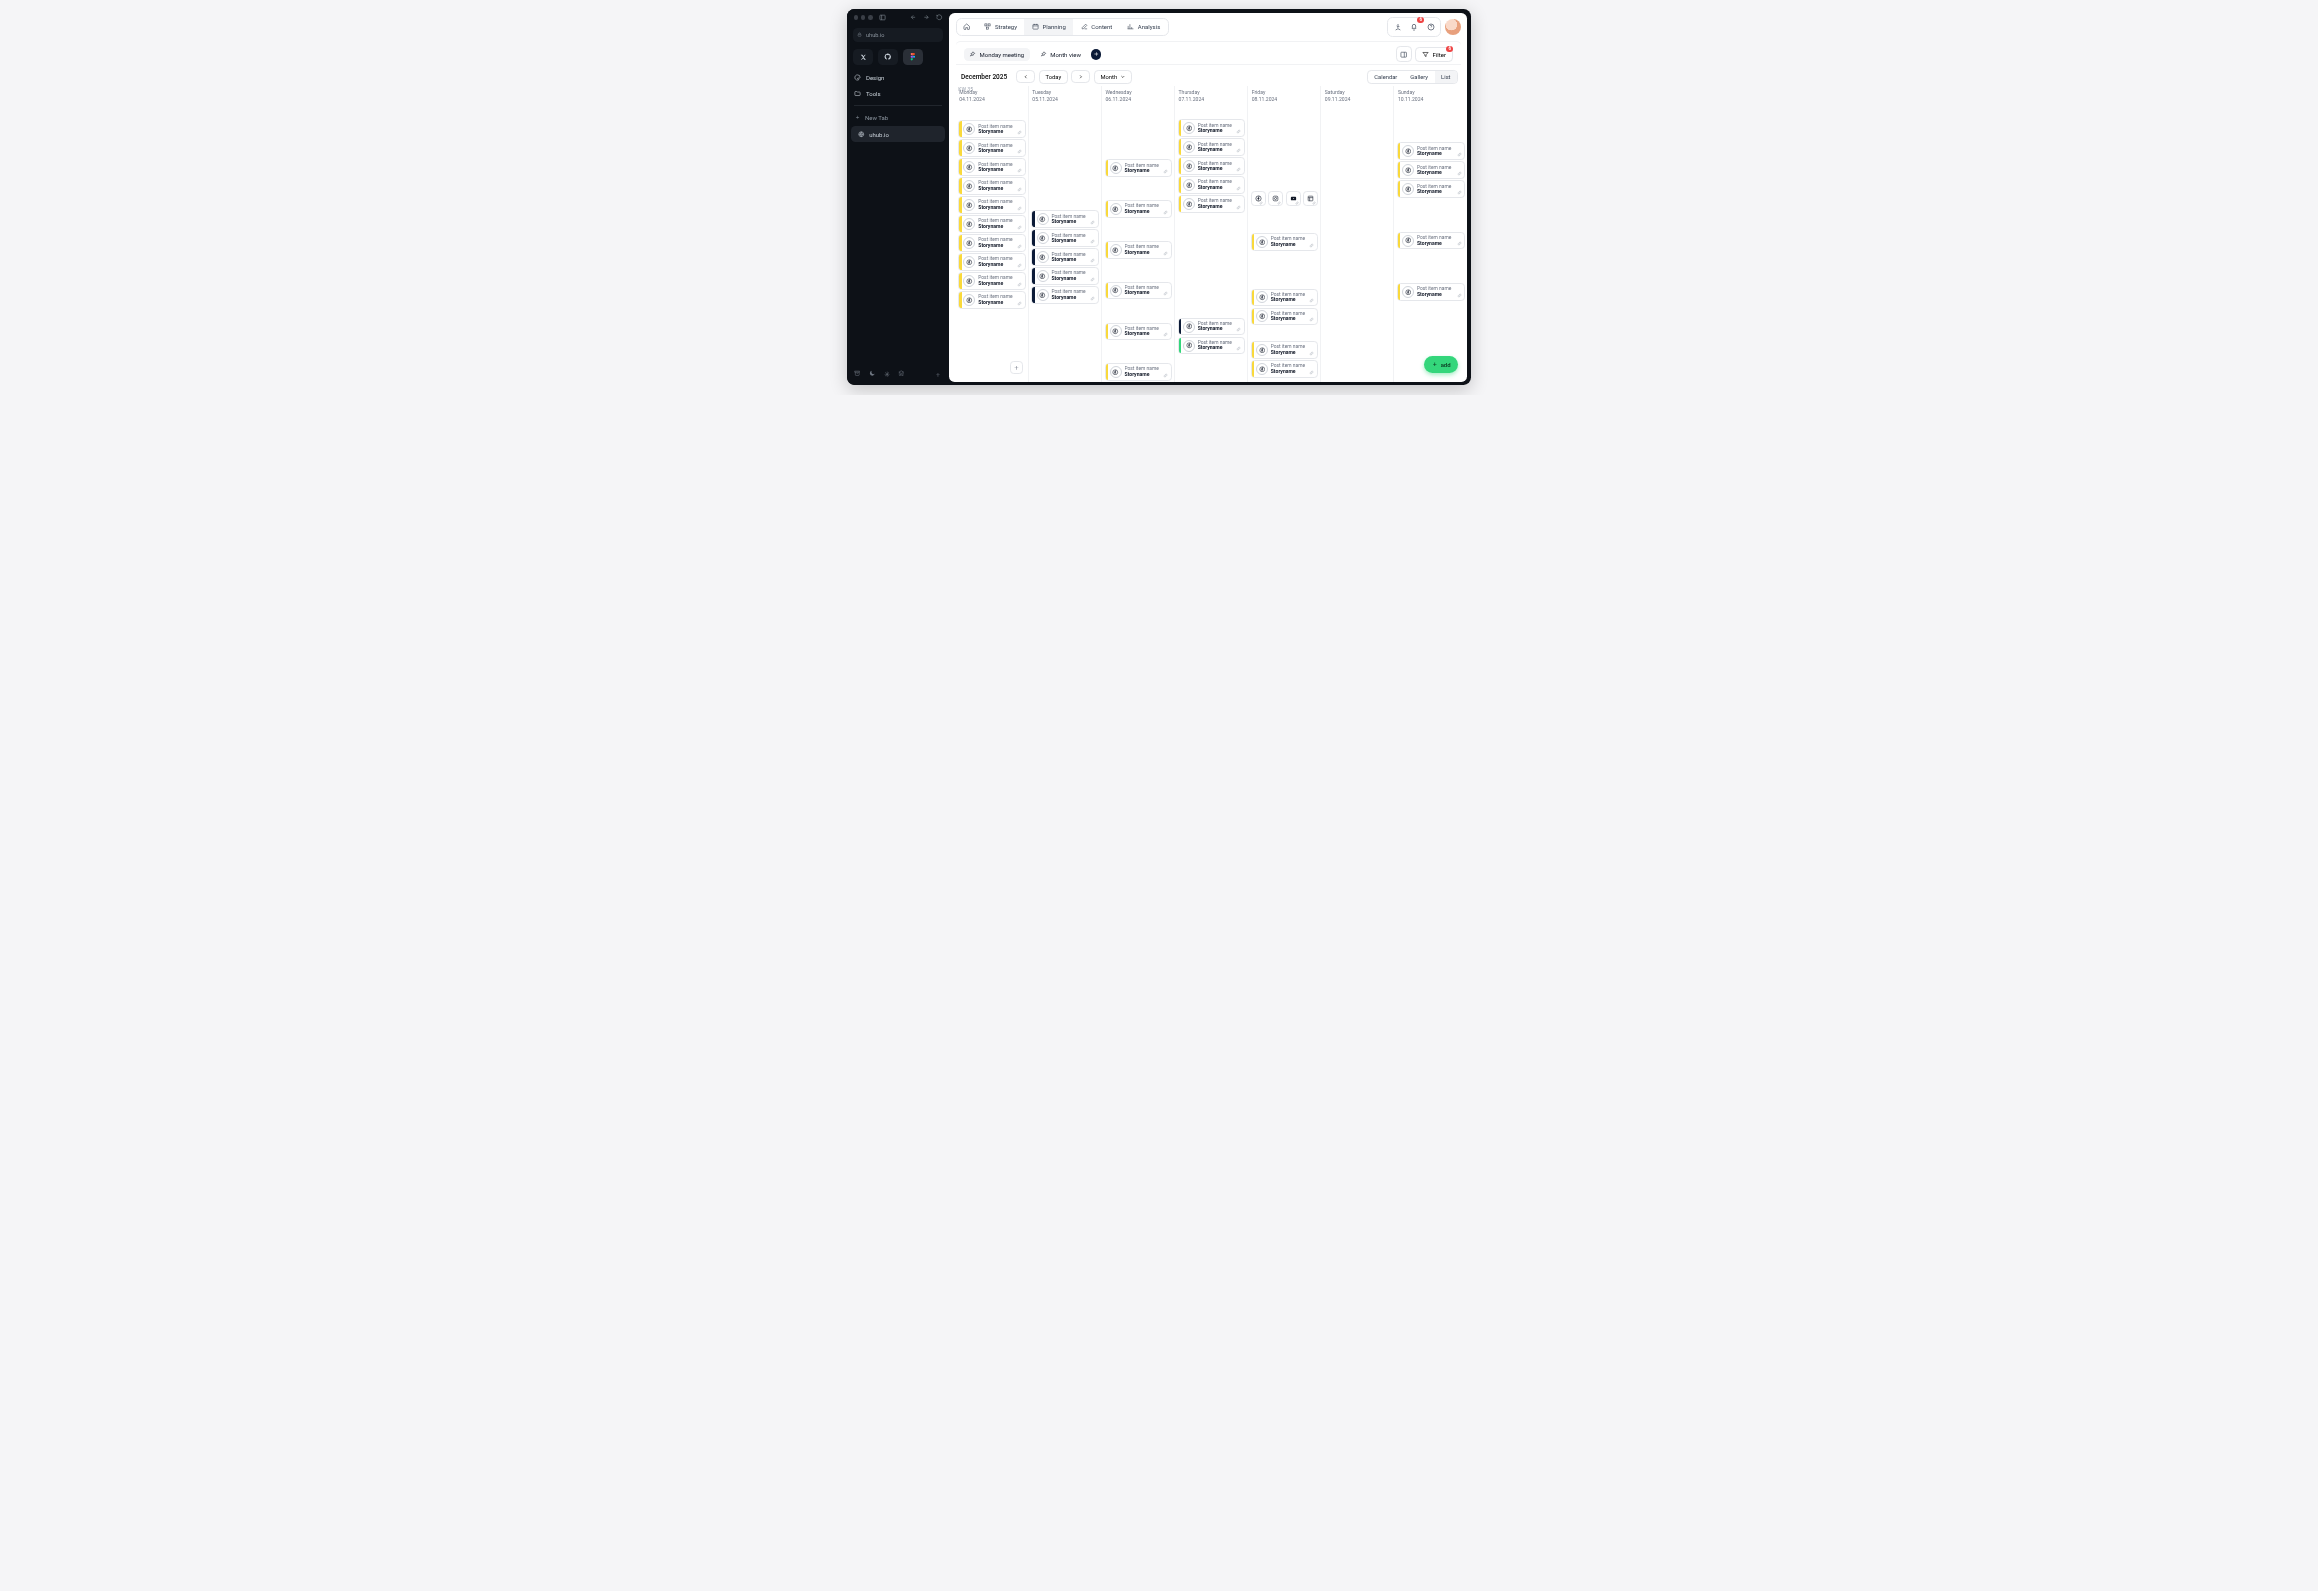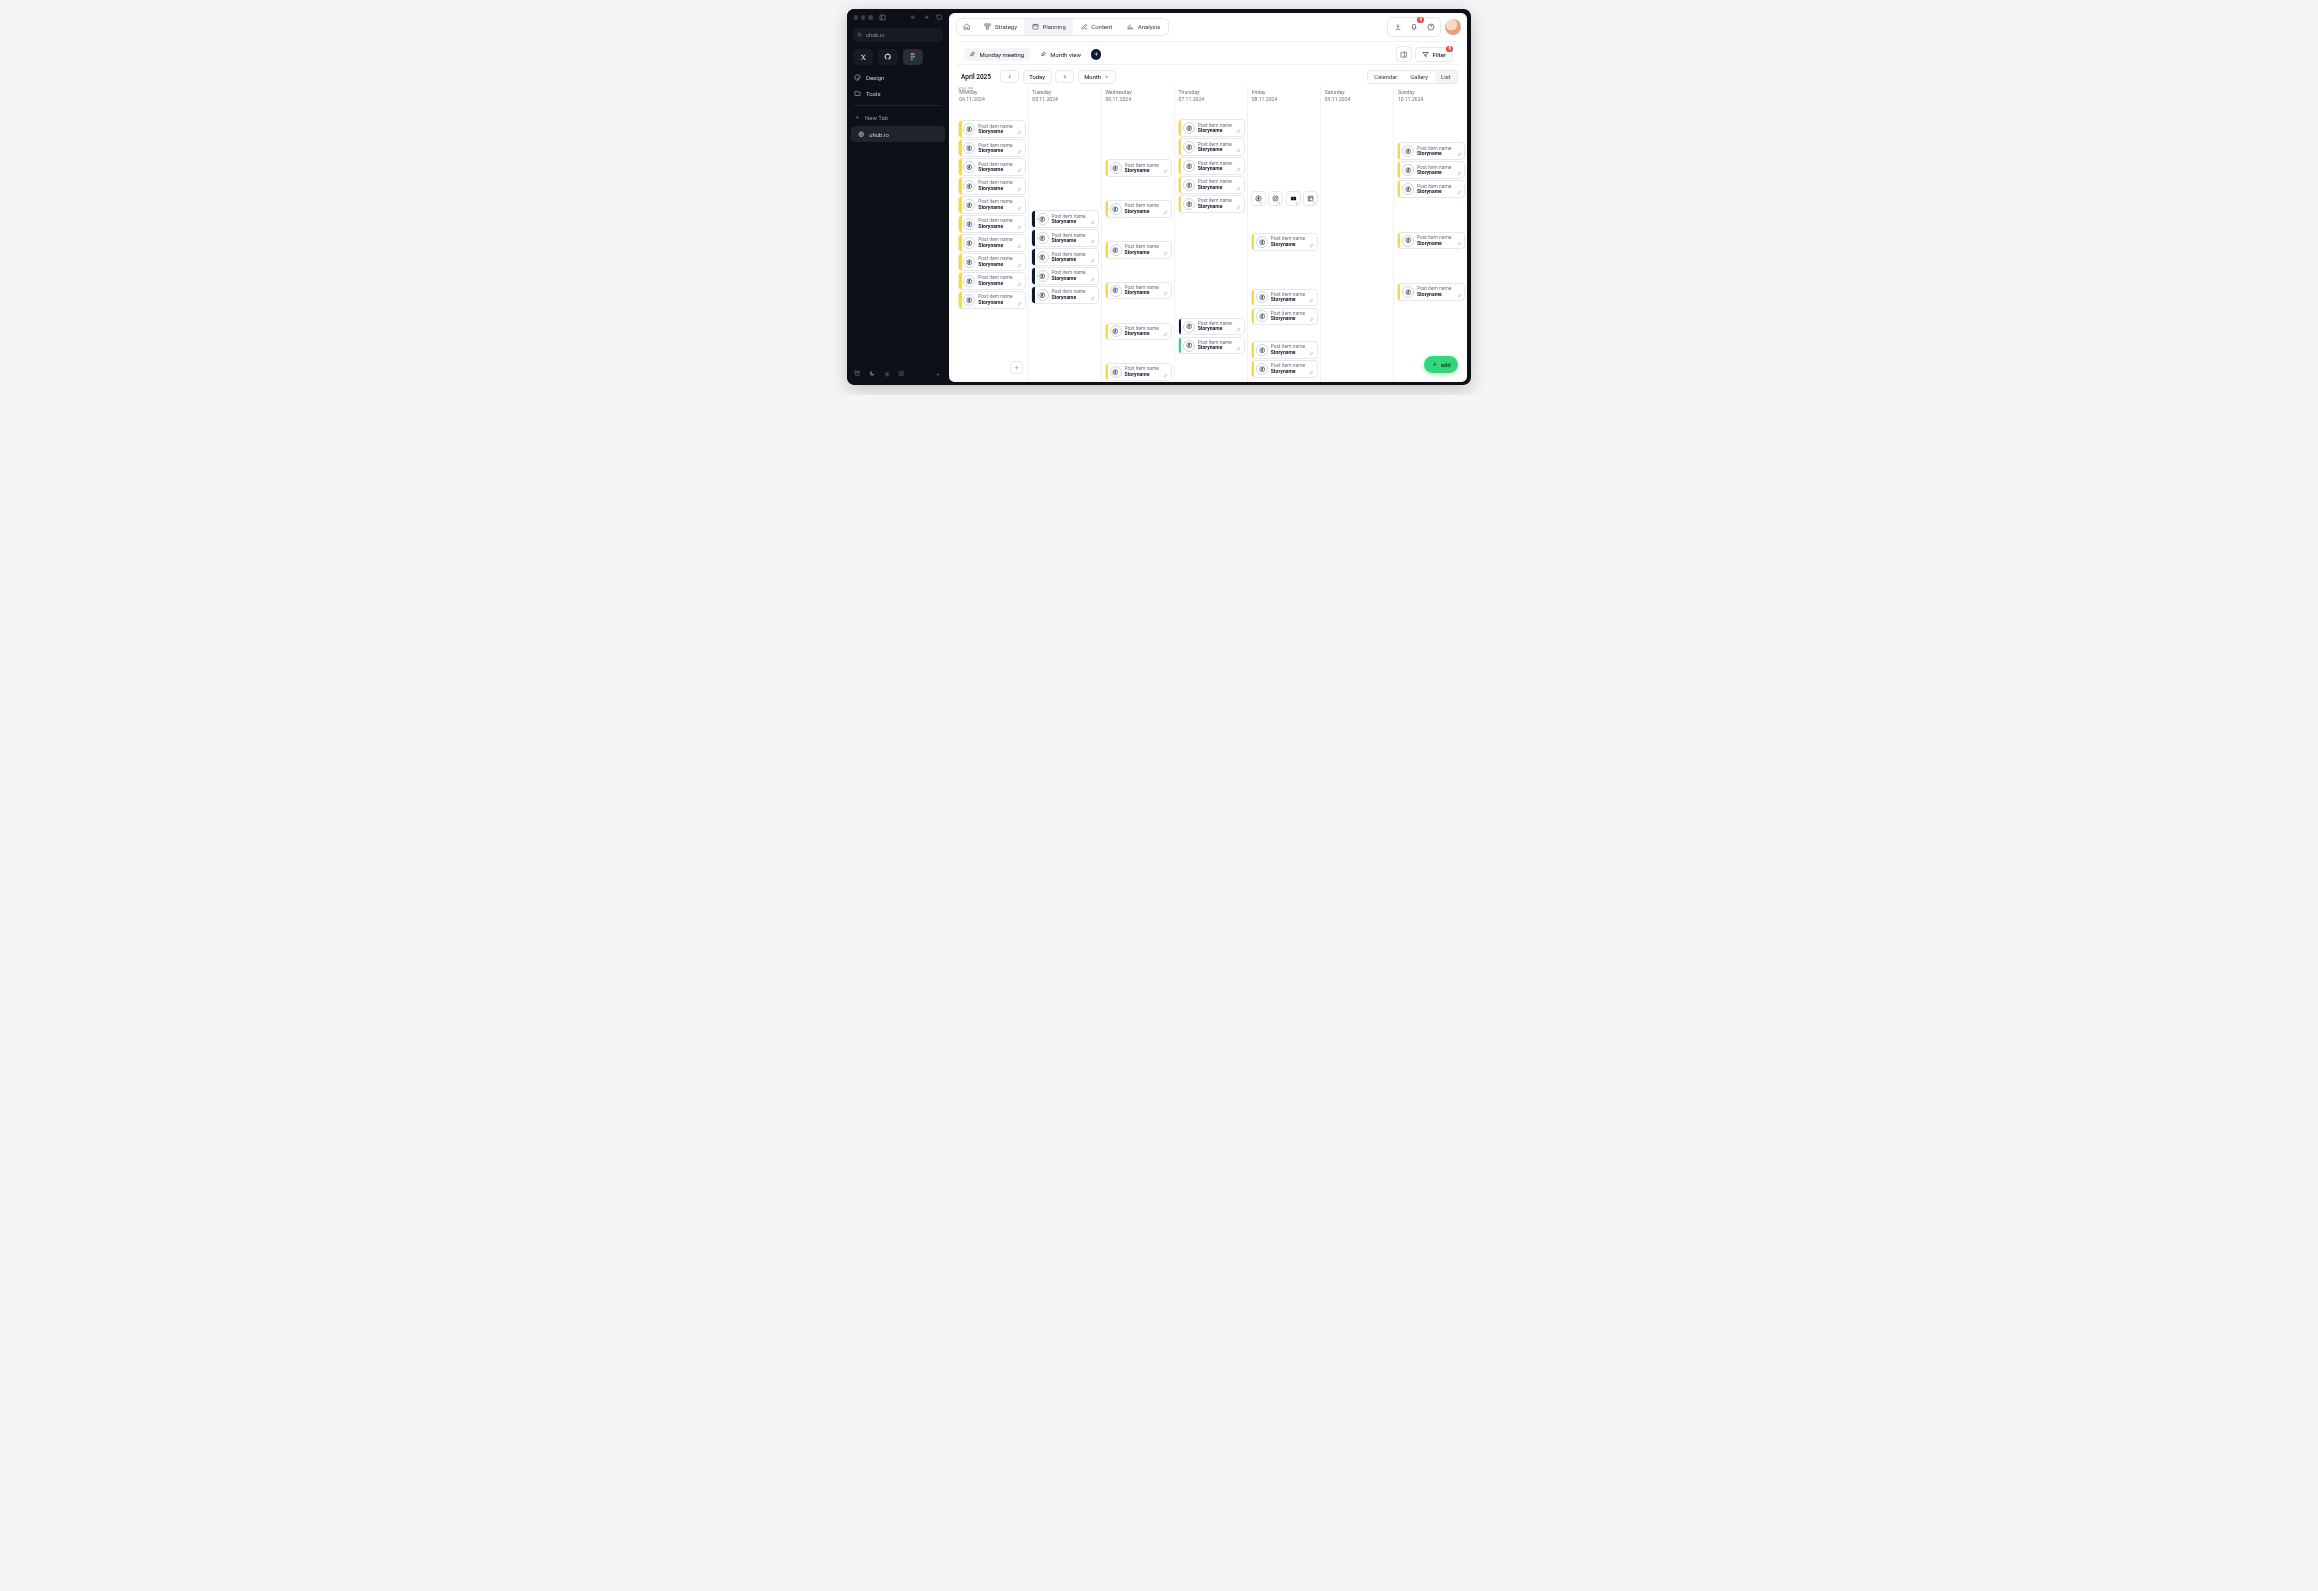--- a/index.html
+++ b/index.html
@@ -295,21 +295,21 @@
                 <path d="M3 5h18l-7 8v6l-4-2v-4z"></path>
               </svg>
             </span>
           <span>Filter</span>
           <span class="badge">6</span>
         </div>
       </div>
     </div>
 
     <div class="thirdbar">
-      <div class="tbtn" style="border:none;font-size:6.5px;font-weight:500;padding-left:2.8px;">April 2025</div>
+      <div class="tbtn" style="border:none;font-size:6.5px;font-weight:500;padding-left:2.8px;">December 2025</div>
       <div class="tbtn">
           <svg width="5.6" height="5.6" viewBox="0 0 24 24" fill="none" stroke="currentColor" stroke-width="2.5">
             <path d="M15 6l-6 6 6 6"></path>
           </svg>
         </div>
       <div class="tbtn">
           <span>Today</span>
         </div>
       <div class="tbtn">
           <svg width="5.6" height="5.6" viewBox="0 0 24 24" fill="none" stroke="currentColor" stroke-width="2.5">

